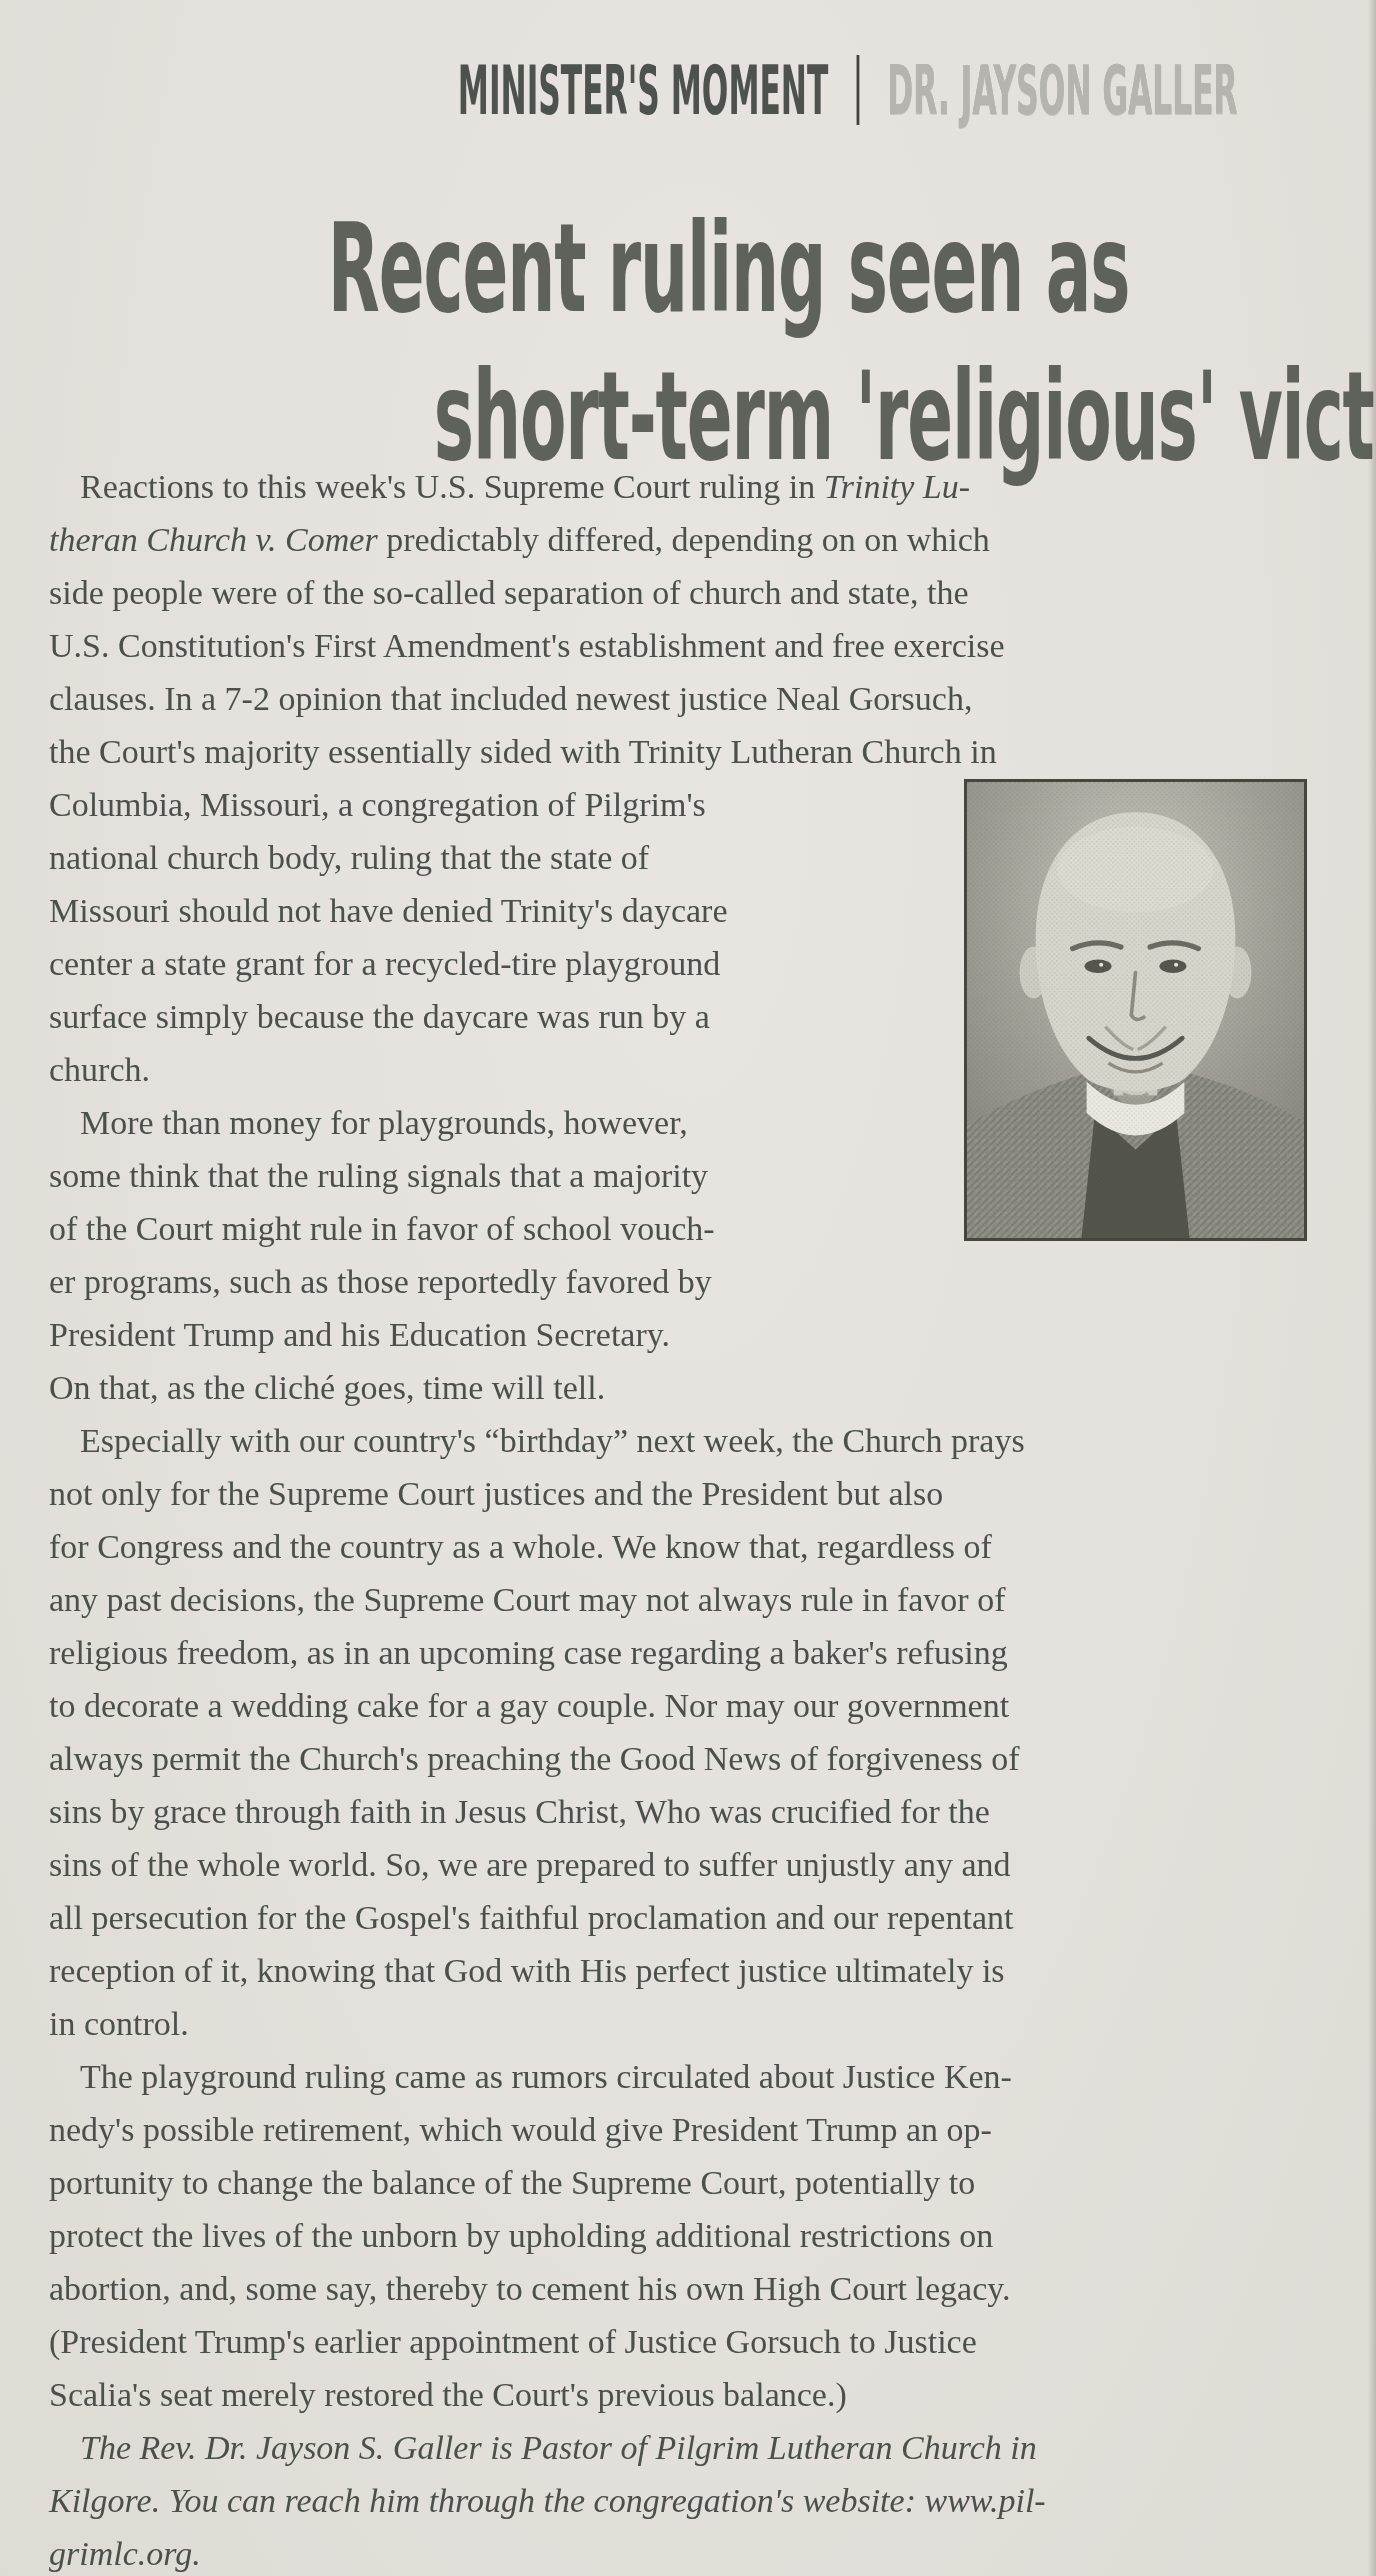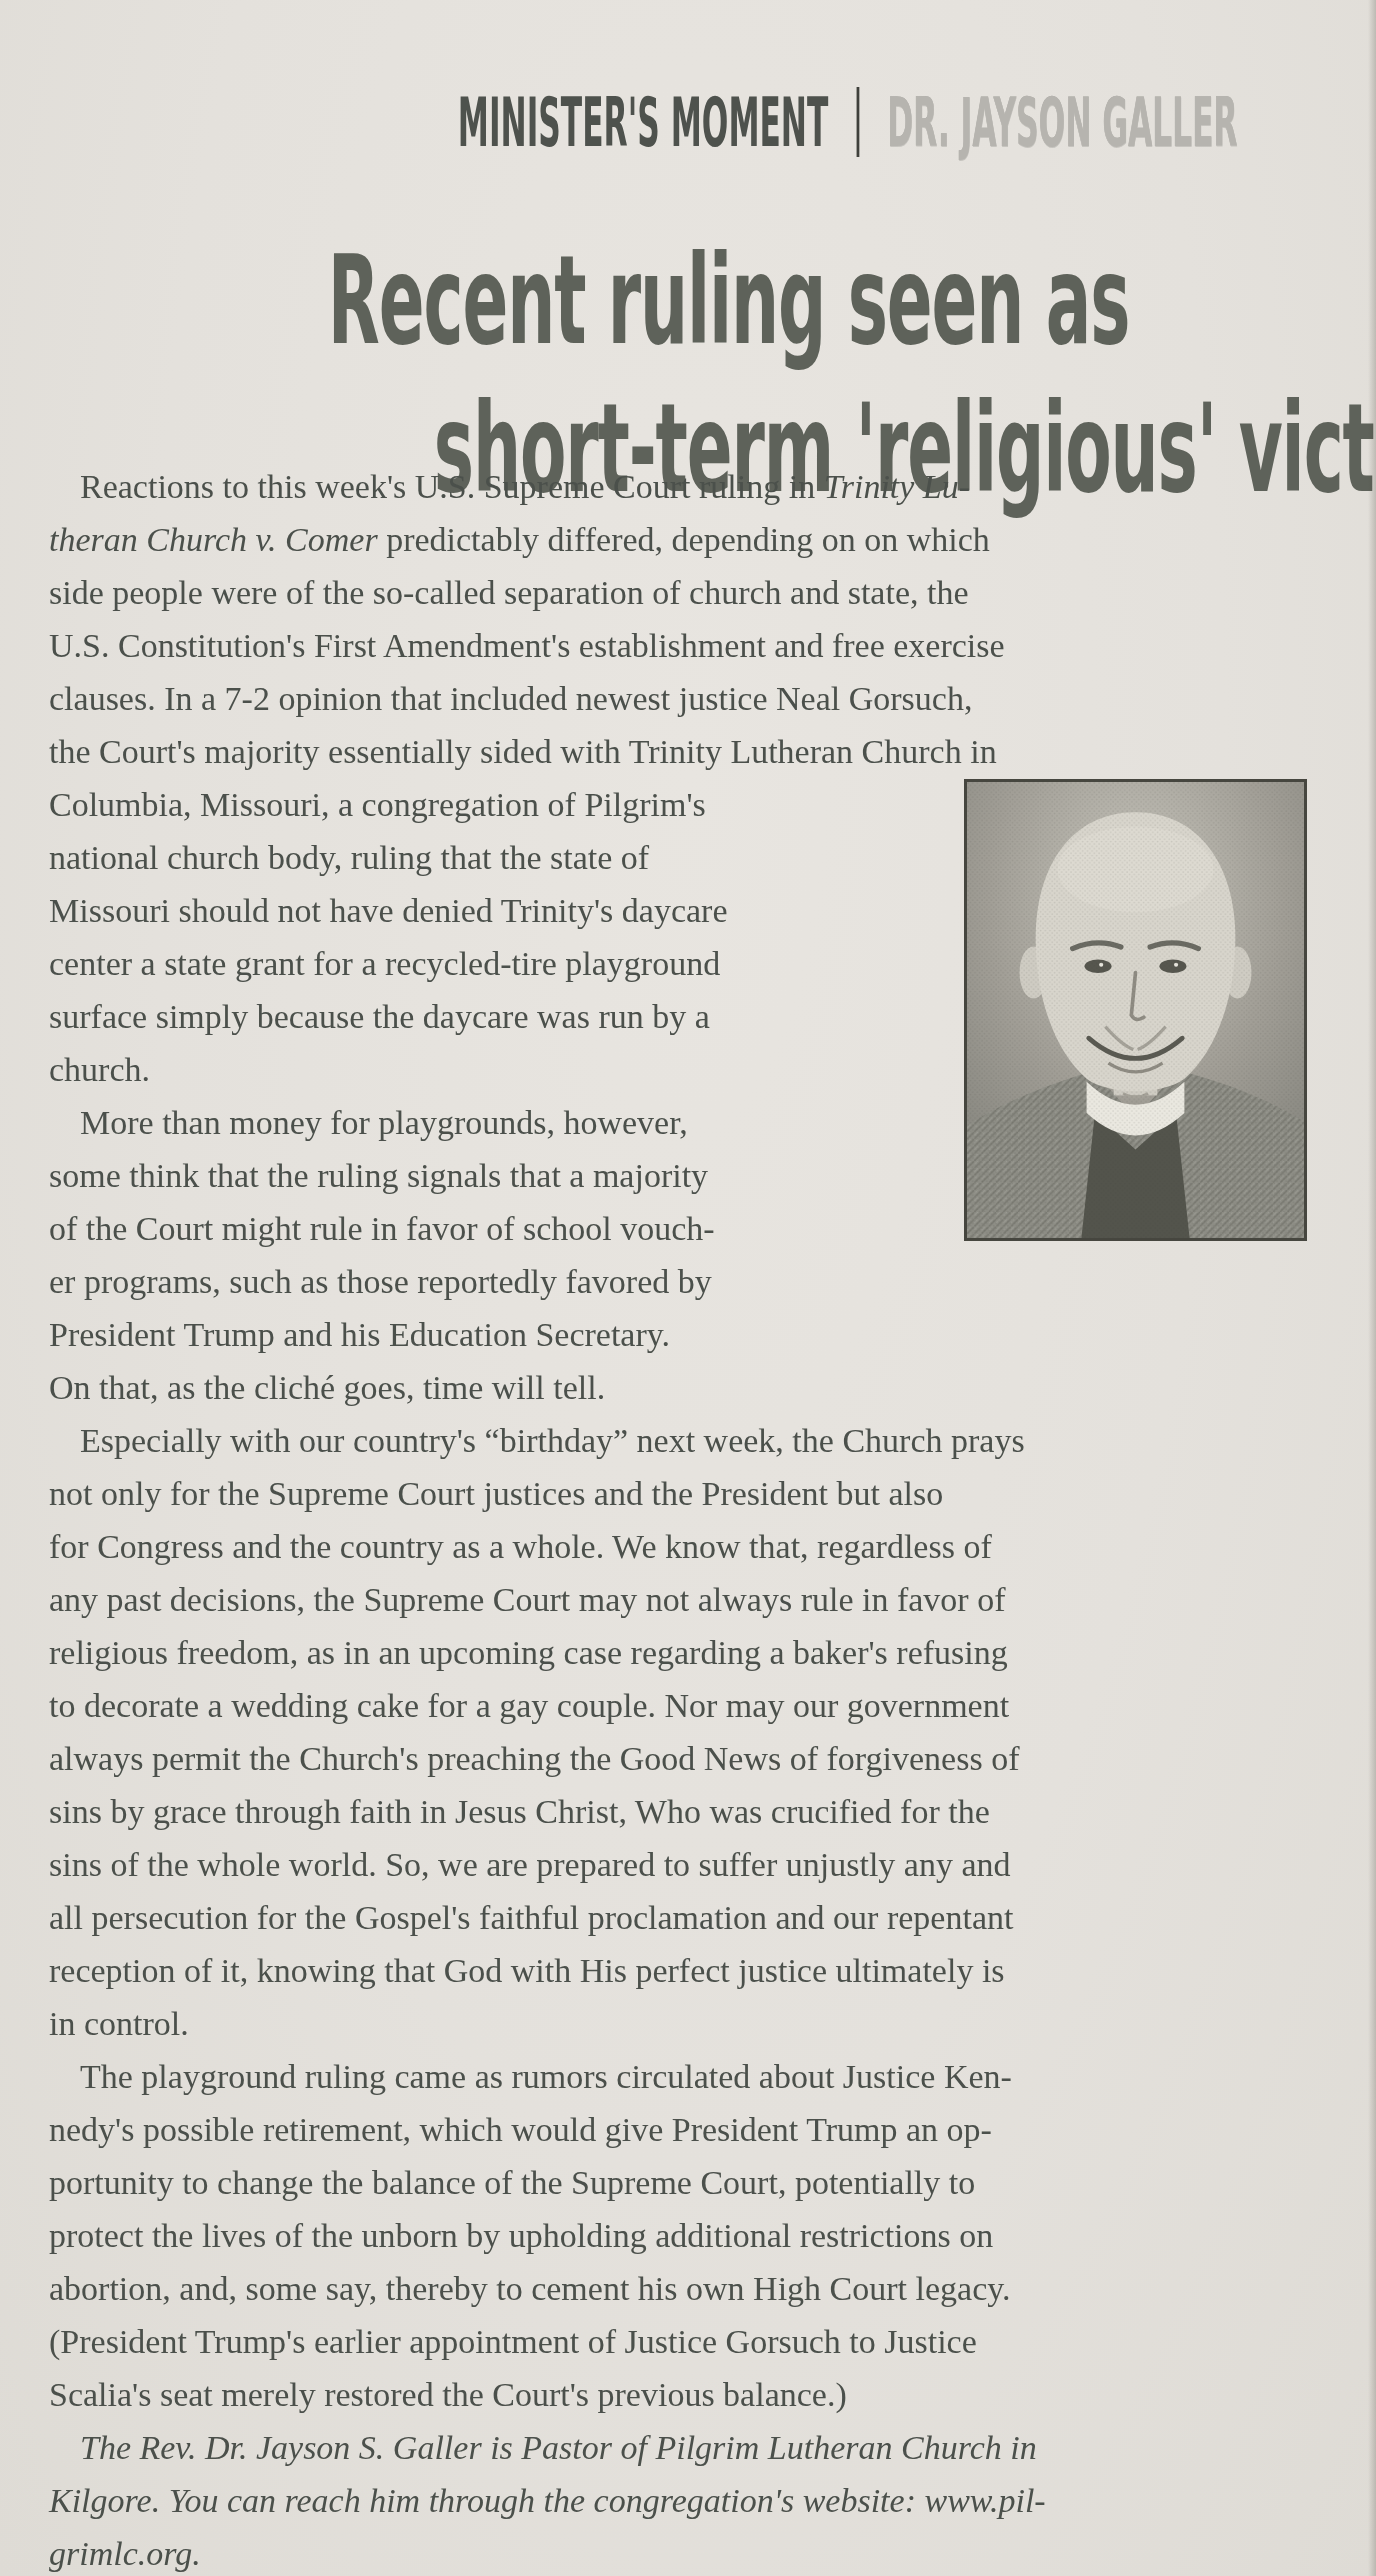--- a/index.html
+++ b/index.html
@@ -5,21 +5,21 @@
   html,body{margin:0;padding:0;}
   .page{
     position:relative;
     width:1376px;height:2576px;
     background:radial-gradient(ellipse at 50% 30%, #e8e5e0 0%, #e4e1dc 55%, #dedbd5 100%);
     overflow:hidden;
     font-family:"Liberation Serif", serif;
   }
   
   .masthead{position:absolute;left:0;top:0;width:100%;text-align:center;}
-  .kicker{padding-top:84px;line-height:78px;white-space:nowrap;text-decoration:underline;}
+  .kicker{padding-top:52px;line-height:78px;white-space:nowrap;text-decoration:underline;}
   .kicker-inner{
     display:inline-block;transform:scaleX(0.46);transform-origin:50% 50%;
     font-family:"DejaVu Sans", sans-serif;font-weight:bold;font-size:68px;
     white-space:nowrap;
   }
   .kicker-section{color:#4e524d;}
   .kicker-divider{
     display:inline-block;width:6.2px;height:70px;background:#3f403b;
     margin:0 61px;vertical-align:-11.4px;
   }

